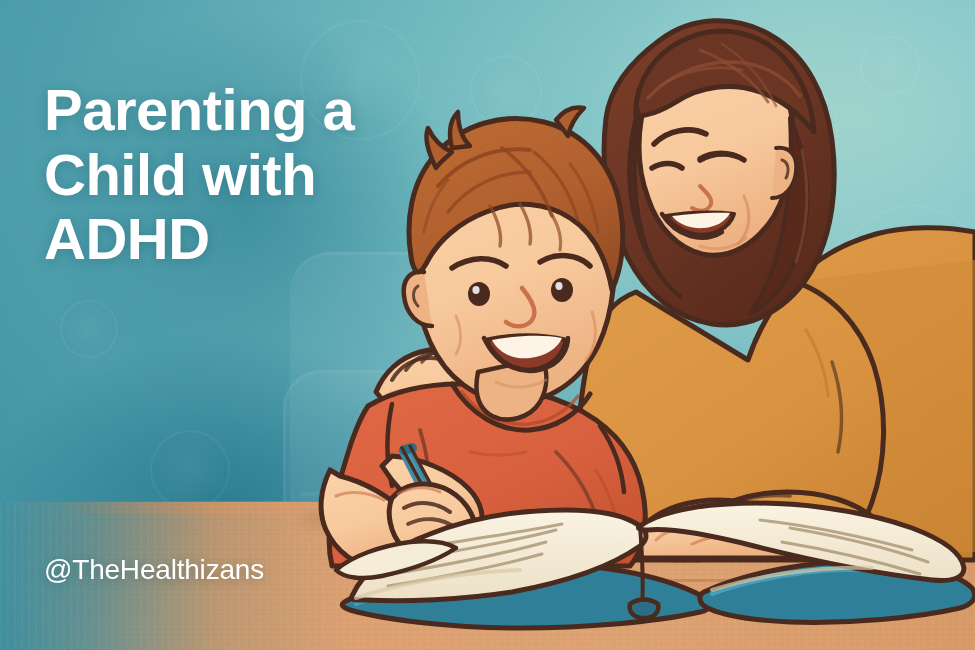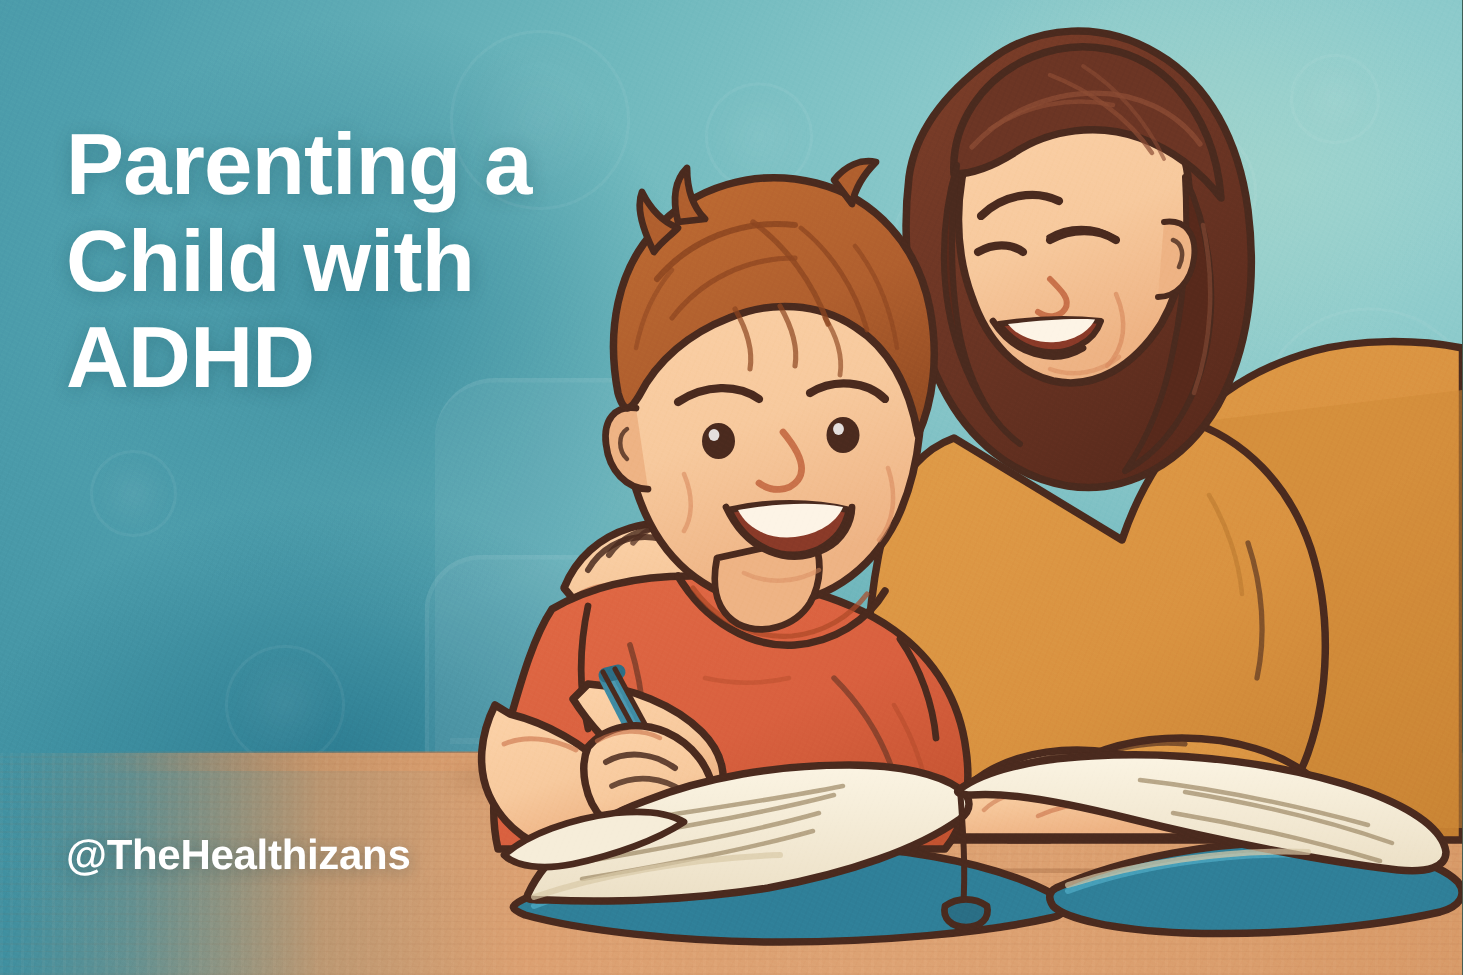--- a/index.html
+++ b/index.html
@@ -168,21 +168,21 @@
     line-height: 1.18;
     letter-spacing: -0.2px;
     text-shadow: 0 2px 10px rgba(16,60,72,.24);
     white-space: pre-line;
   }
   .handle {
     position: absolute;
     left: 44px; top: 554px;
     color: #ffffff;
     font-size: 28px;
-    font-weight: bold;
+    font-weight: normal;
     letter-spacing: -0.2px;
     text-shadow: 0 2px 10px rgba(16,60,72,.30);
     z-index: 40;
   }
 </style>
 </head>
 <body>
 
 <div id="poster">
 

